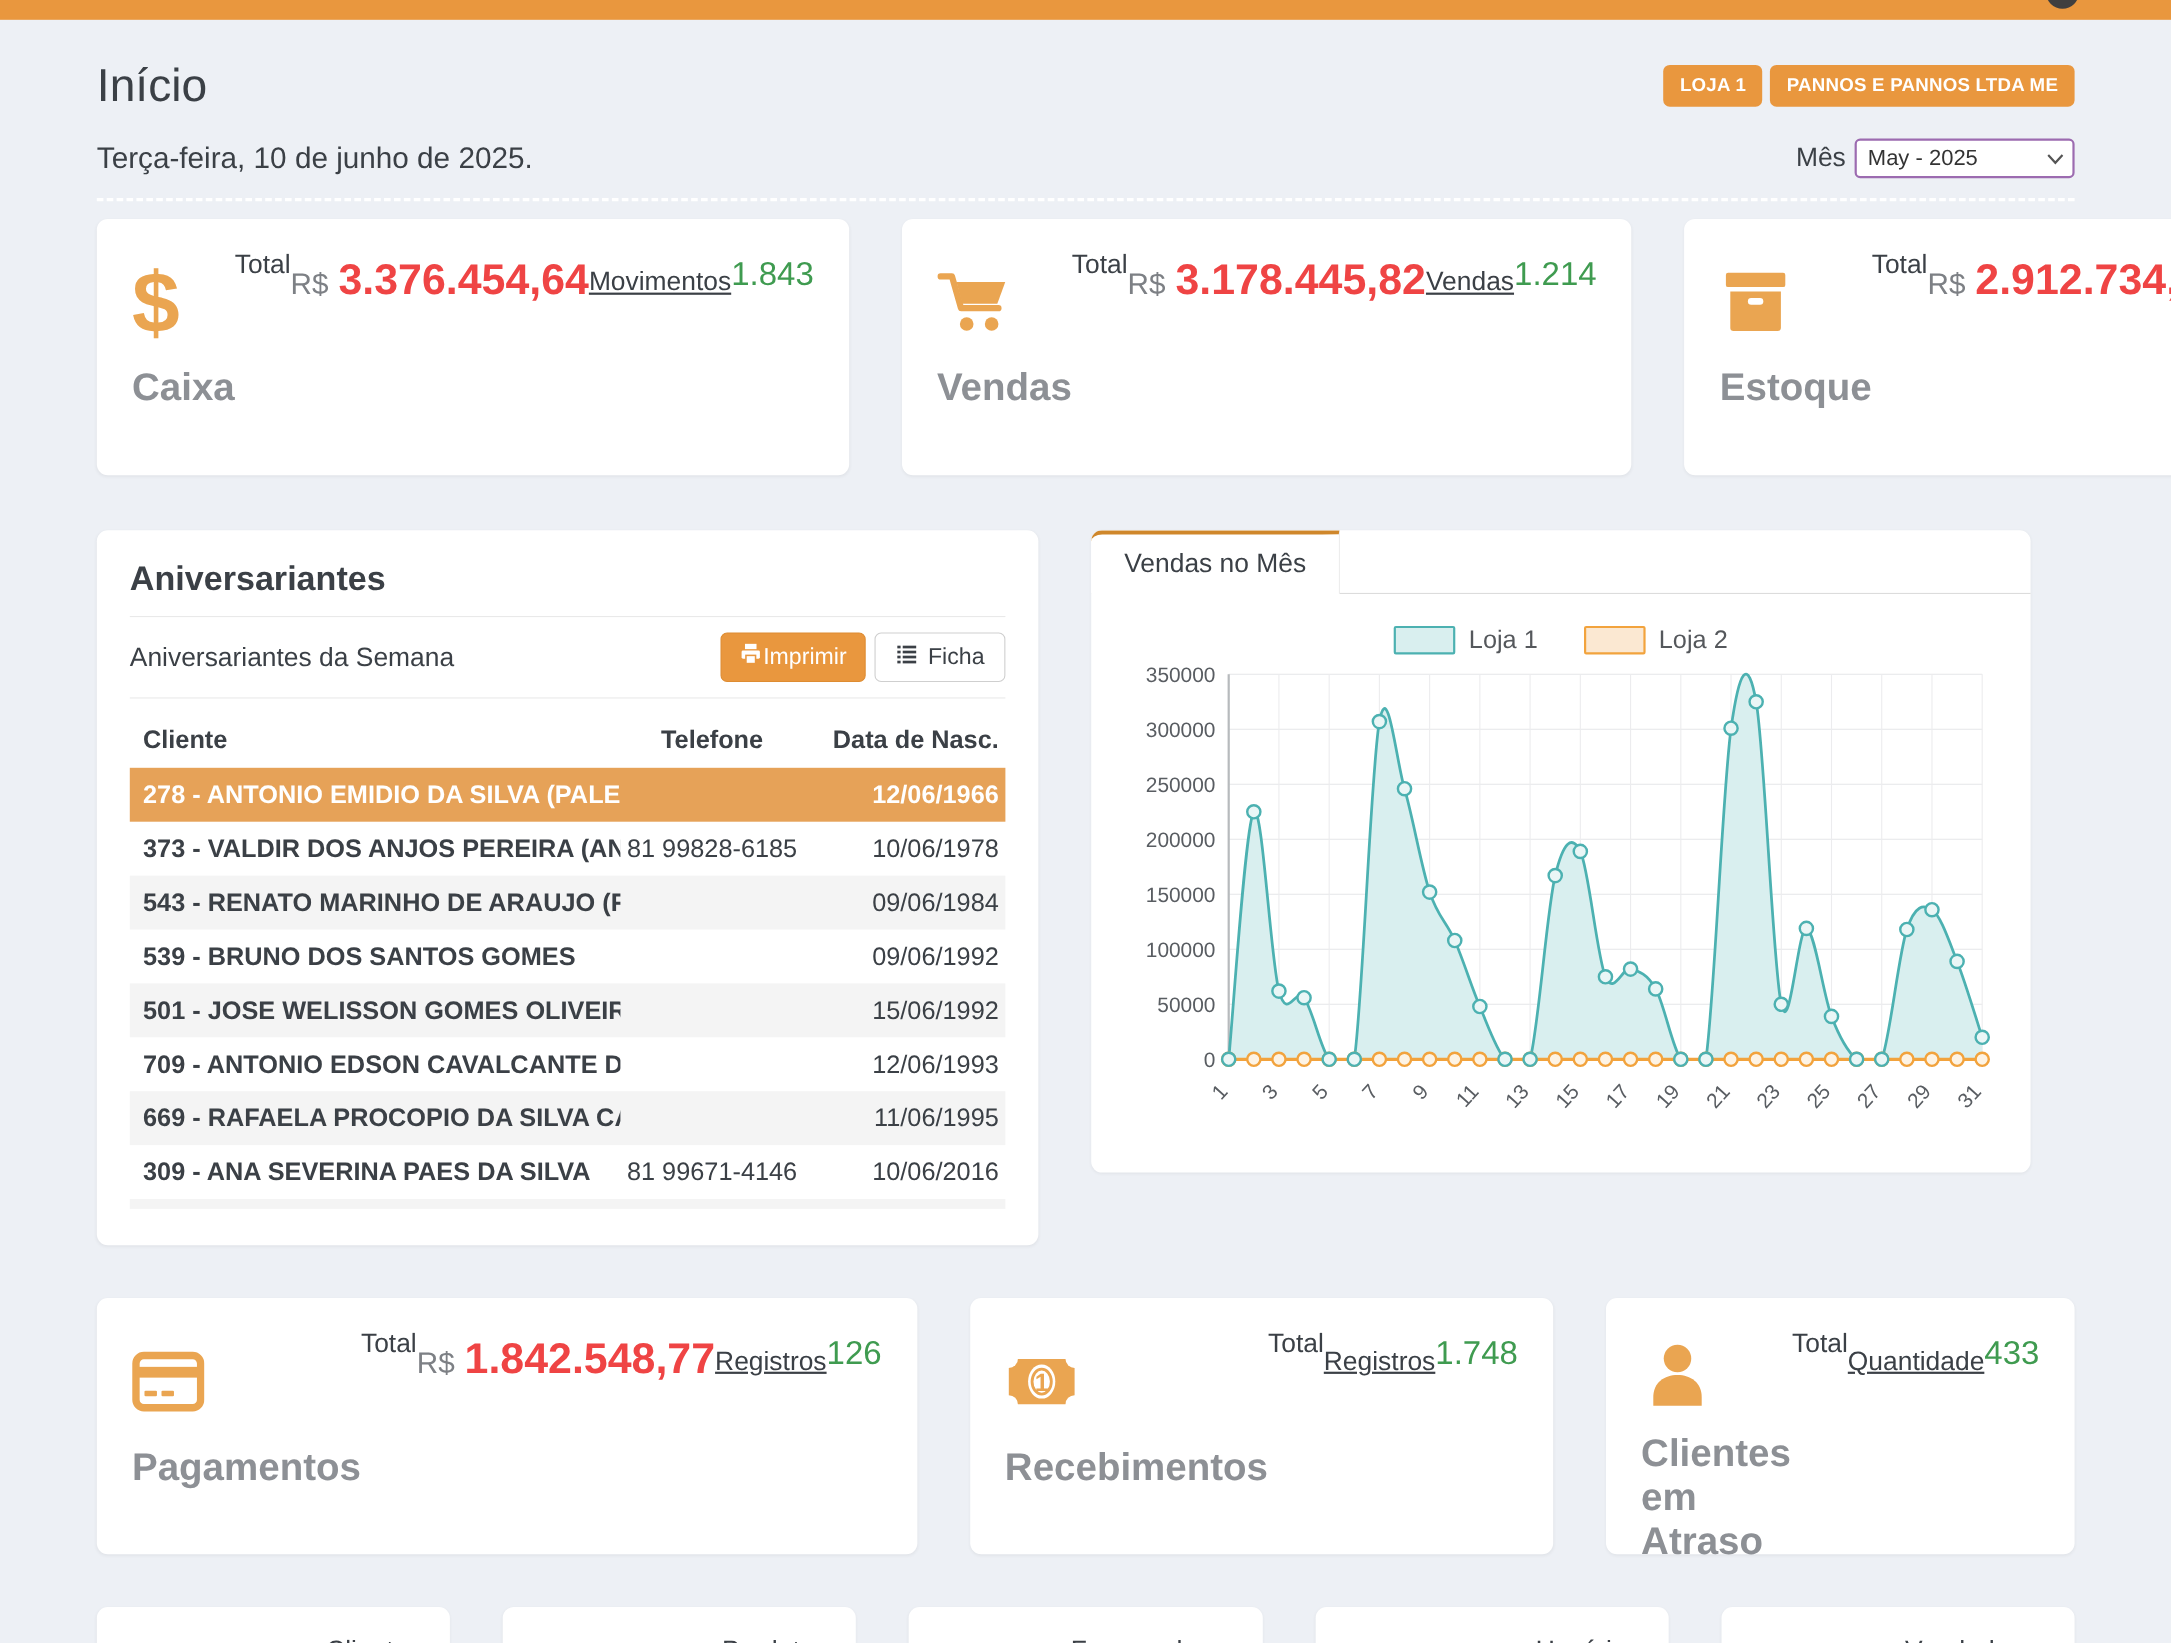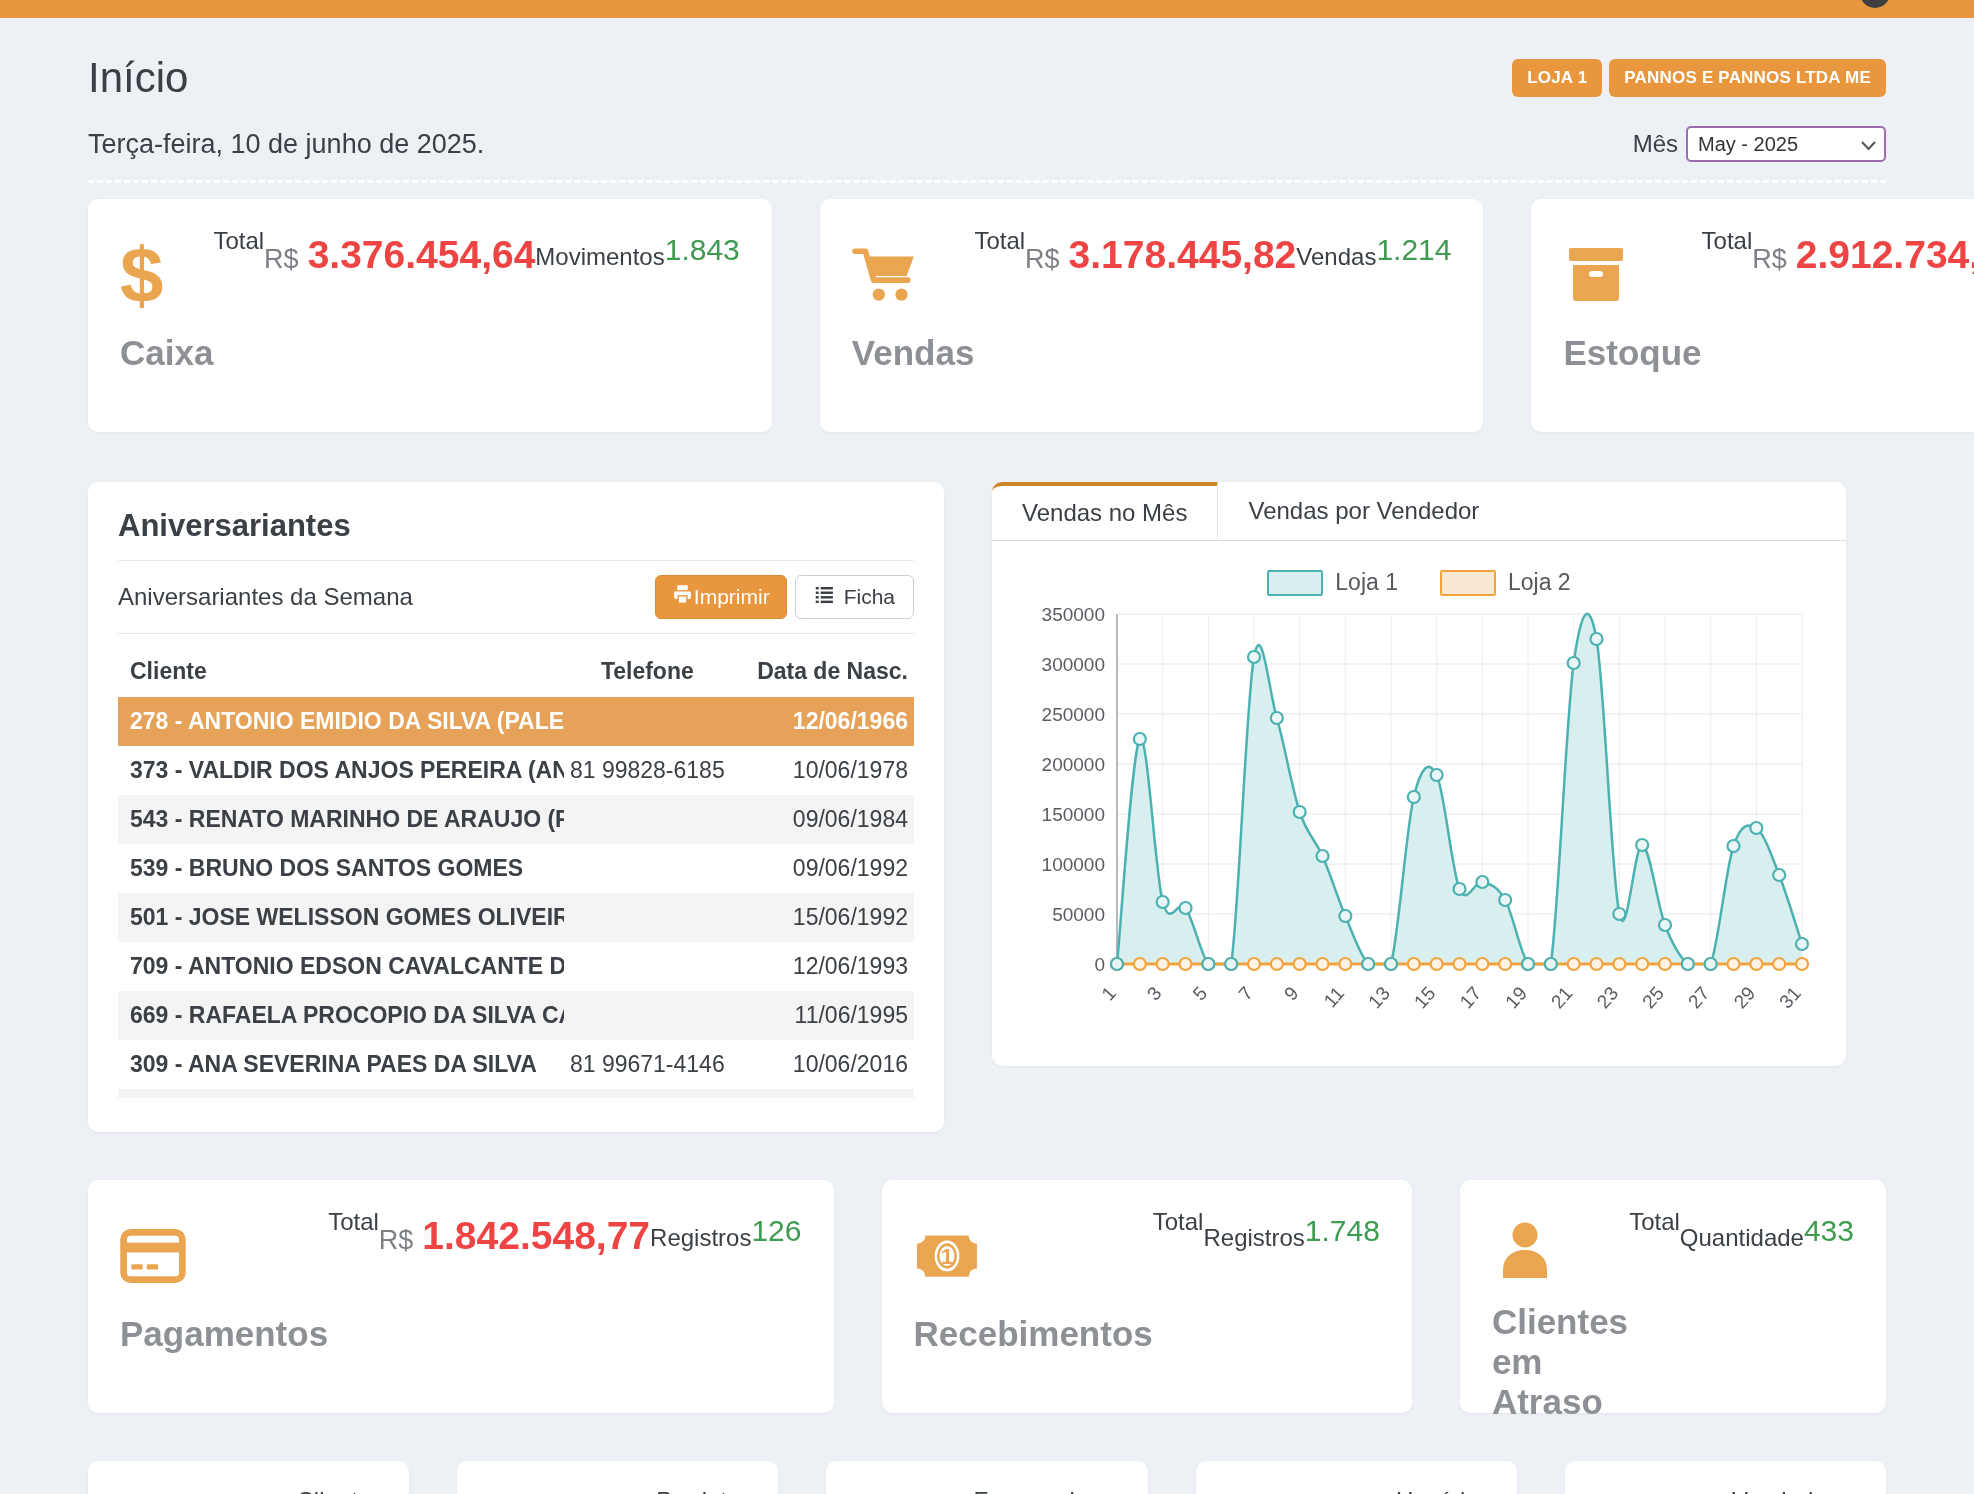--- a/index.html
+++ b/index.html
@@ -42,21 +42,21 @@
   .stat-icon { width:72px; height:72px; margin-top:14px; color:#eaa551; display:flex;
     align-items:center; }
   .stat-icon svg { width:66px; height:60px; }
   .stat-icon .dollar { font-size:78px; font-weight:700; color:#eaa551; line-height:64px; }
   .stat-label { margin-top:22px; font-size:35px; font-weight:700; color:#8d9095; }
   .stat-right { text-align:right; display:flex; flex-direction:row; }
   .stat-total-label { font-size:24px; color:#3b4046; margin-top:2px; }
   .stat-value-line { margin-top:8px; white-space:nowrap; }
   .stat-currency { font-size:27px; color:#7d8085; margin-right:9px; }
   .stat-value { font-size:39px; font-weight:700; color:#ef4444; }
-  .stat-count-label { font-size:24px; color:#3b4046; margin-top:18px; }
+  .stat-count-label { font-size:24px; color:#3b4046; margin-top:18px;text-decoration:underline; }
   .stat-count { font-size:30px; color:#3f9b50; margin-top:8px; }
 
   
   .middle-row { margin-top:50px; display:grid; grid-template-columns:856px 854px; gap:48px;
     align-items:start; }
 
   
   .panel { background:#fff; border-radius:10px; box-shadow:0 1px 3px rgba(0,0,0,.05); }
   .bday-panel { padding:26px 30px 30px 30px; min-height:650px; }
   .bday-title { font-size:31px; font-weight:700; color:#3b4046; padding-bottom:16px;
@@ -274,21 +274,20 @@
               <div class="c3">10/06/2016</div>
             </div>
           </div>
         <div class="row-sliver"></div>
       </div>
     </div>
 
     <div class="panel chart-panel">
       <div class="tabs">
         <div class="tab active">Vendas no Mês</div>
-        <div class="tab">Vendas por Vendedor</div>
       </div>
       <div class="chart-body">
         <div class="legend">
           <div class="legend-item">
             <span class="legend-swatch" id="sw0" style="border-color: rgb(76, 177, 177); background: rgb(217, 239, 239);"></span>
             <span class="legend-label">Loja 1</span>
           </div>
           <div class="legend-item">
             <span class="legend-swatch" id="sw1" style="border-color: rgb(242, 163, 61); background: rgb(251, 232, 210);"></span>
             <span class="legend-label">Loja 2</span>

